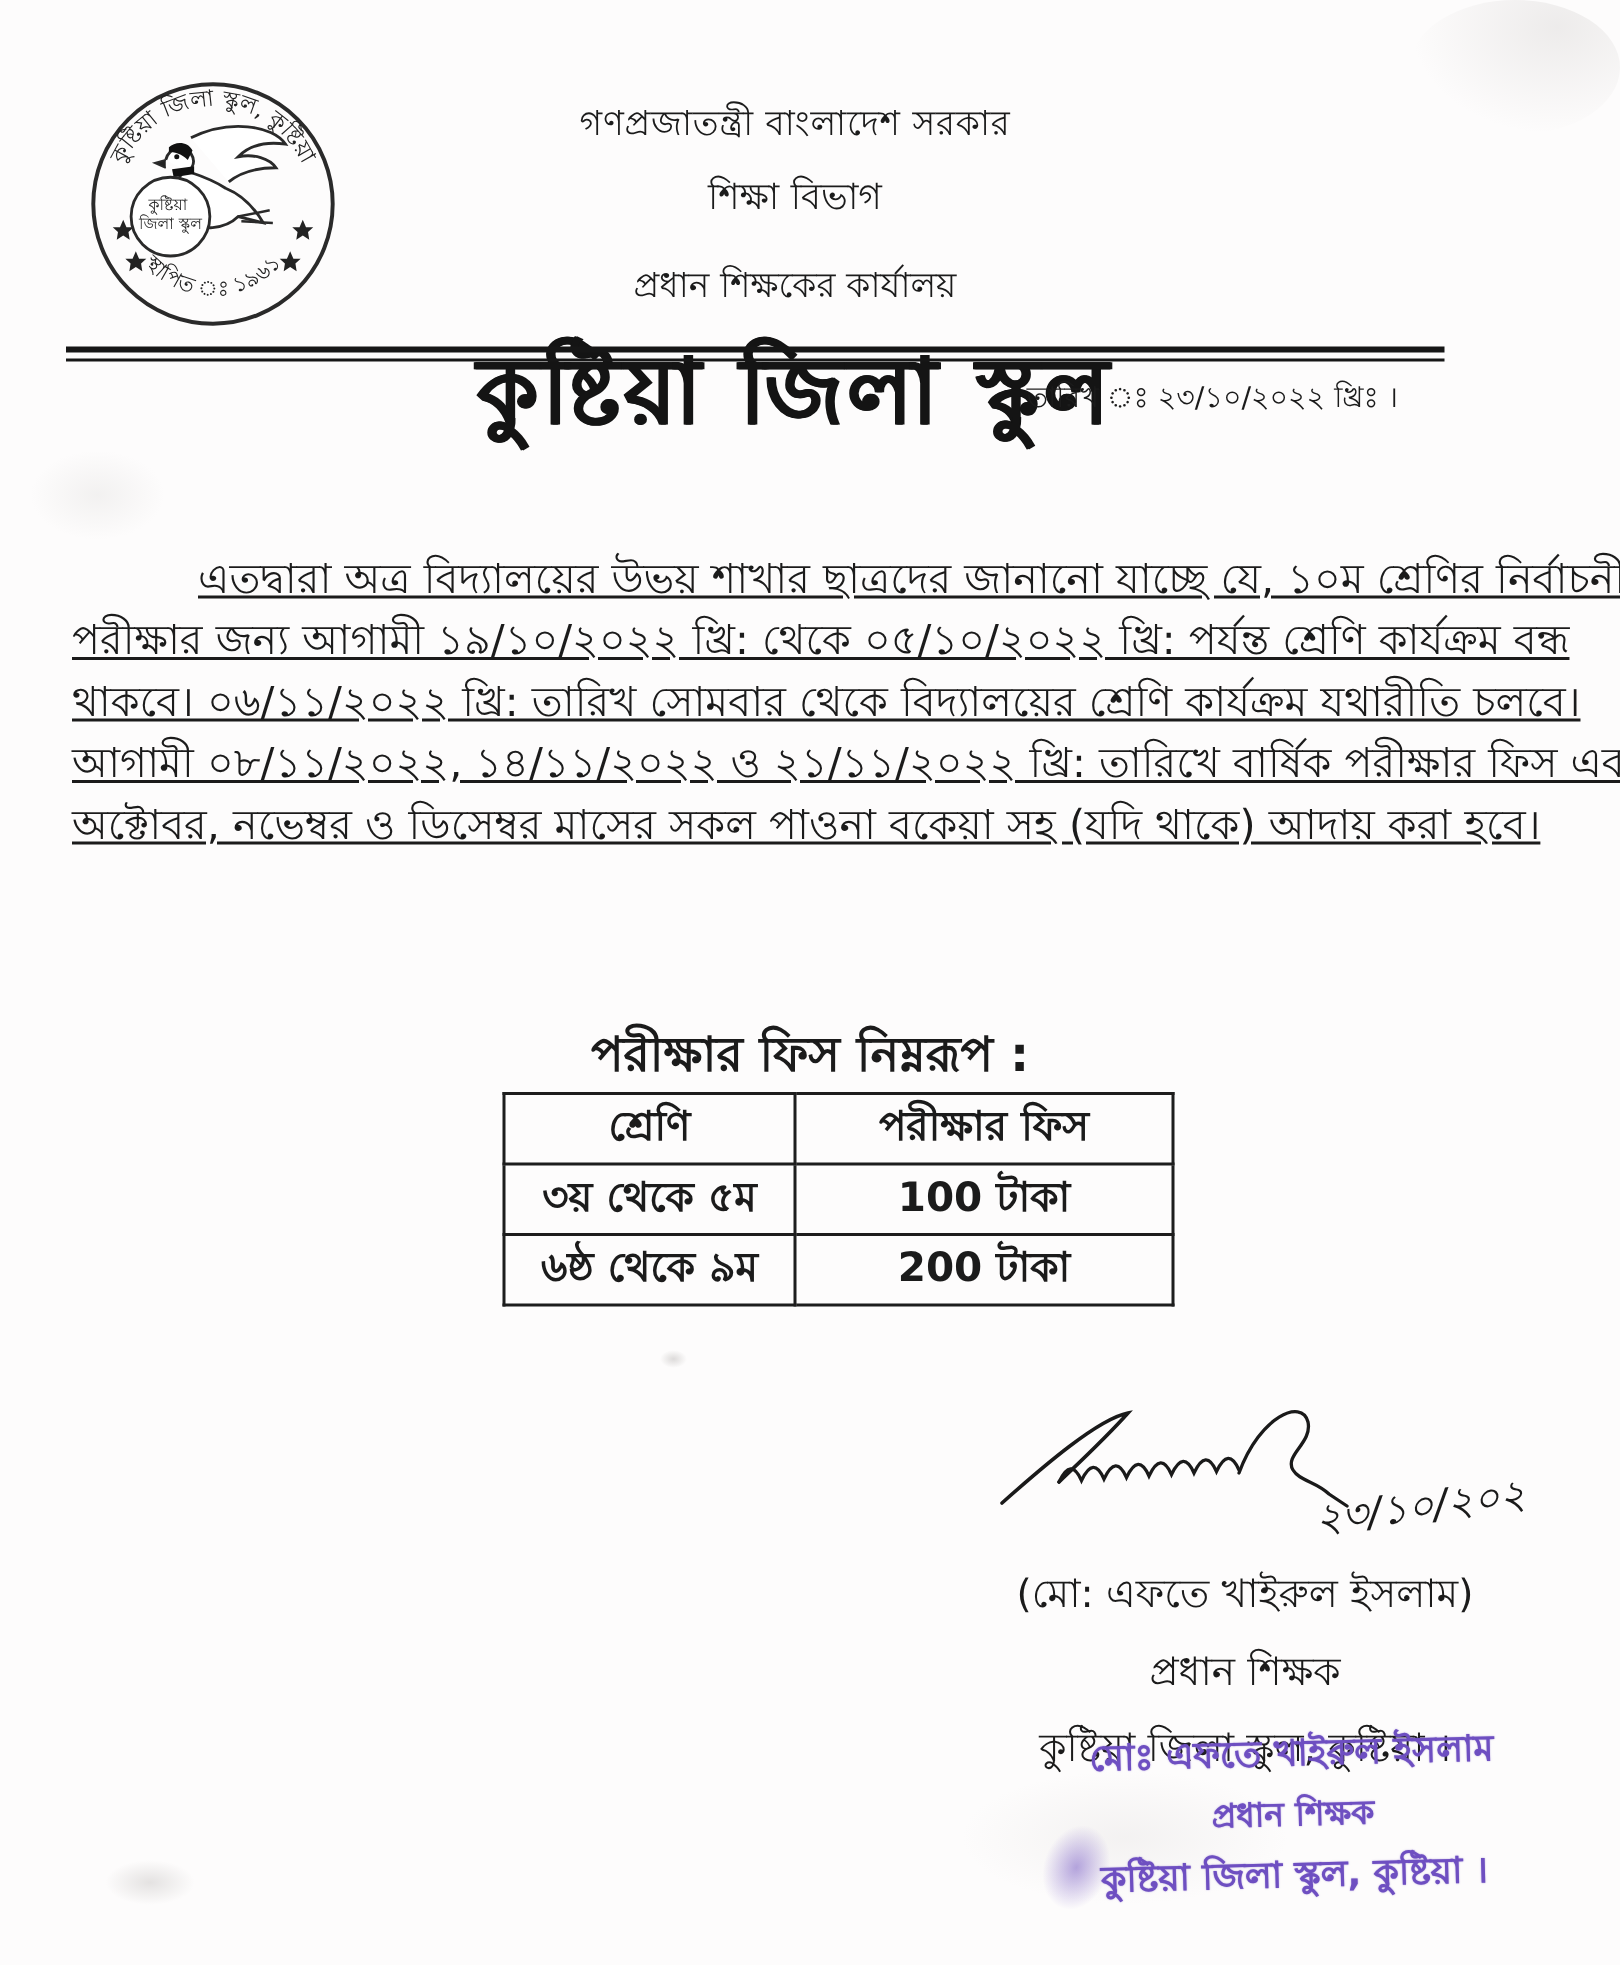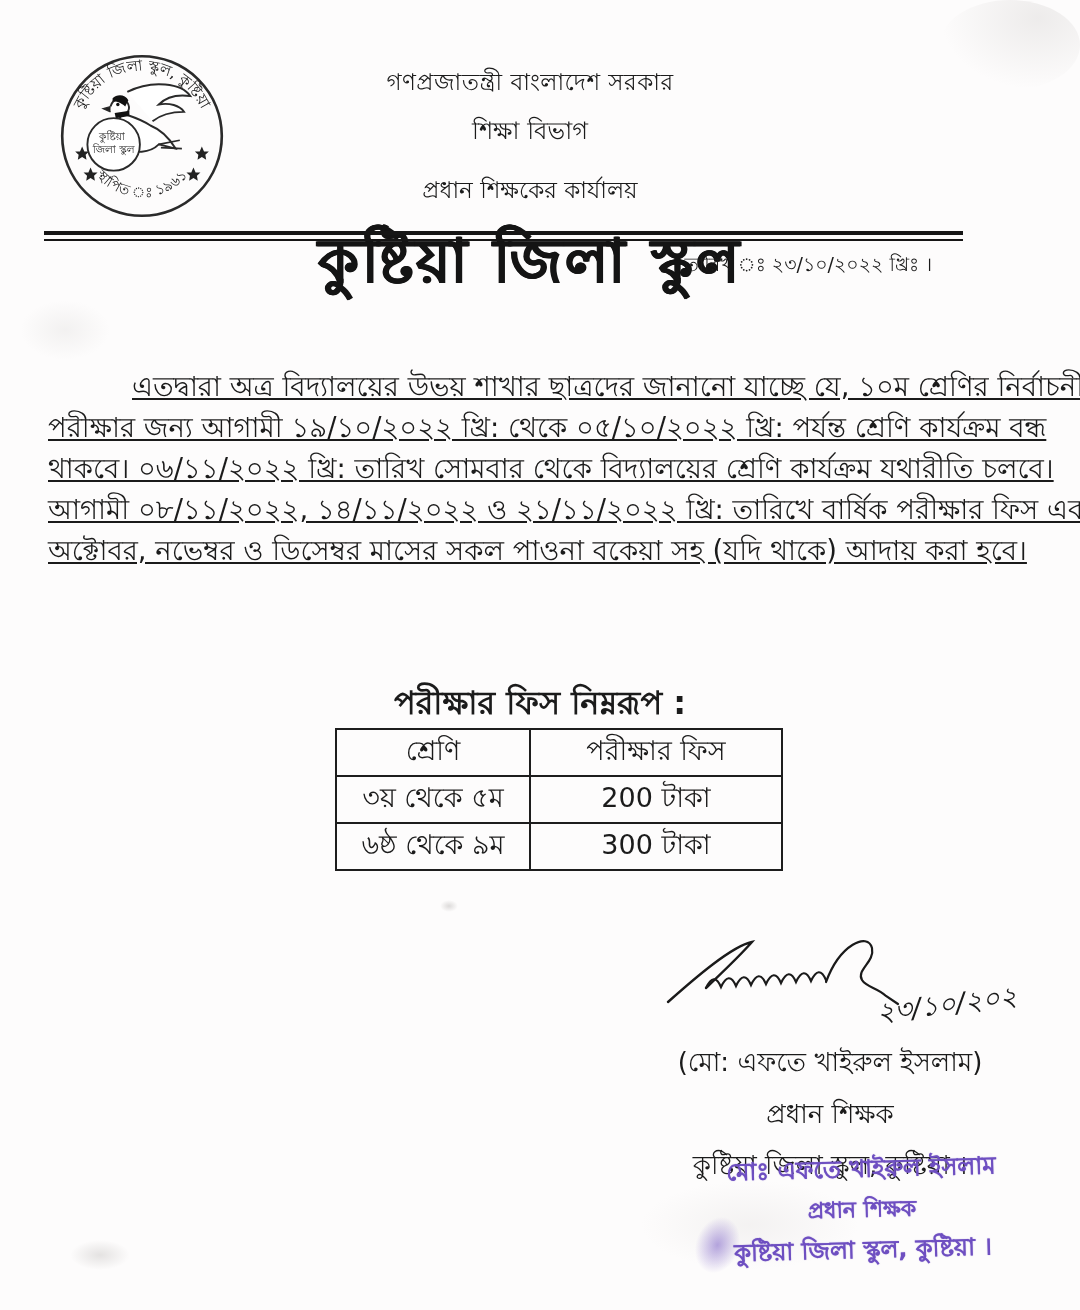--- a/index.html
+++ b/index.html
@@ -40,21 +40,21 @@
   .jline{text-align:justify;text-align-last:justify;height:41px;white-space:nowrap;text-decoration:underline;}
   .jline.indent{padding-left:84px;}
   .jline.last{text-align-last:left;}
 
   
   .fees-heading{position:absolute;left:0;top:663px;width:1080px;text-align:center;
     font-size:32px;font-weight:600;margin-top:15px;}
   table.fees{position:absolute;left:335px;top:728px;border-collapse:collapse;
     font-size:27px;}
   table.fees td,table.fees th{border:2.5px solid #1d1d1d;text-align:center;
-    font-weight:normal;padding:0 10px;height:38px;}
+    font-weight:bold;padding:0 10px;height:38px;}
   table.fees .c1{width:172px;}
   table.fees .c2{width:230px;}
 
   
   .sig-block{position:absolute;left:630px;top:930px;width:400px;text-align:center;}
   .sig-scribble{display:block;margin:0 auto -8px auto;}
   .sig-name{font-size:26px;margin-top:15px;}
   .sig-title{font-size:26px;margin-top:8px;}
   .sig-school{font-size:26px;margin-top:7px;}
 
@@ -138,25 +138,25 @@
   <div class="fees-heading">পরীক্ষার ফিস নিম্নরূপ :</div>
 
   <table class="fees">
     <tbody>
         <tr>
       <th class="c1">শ্রেণি</th>
       <th class="c2">পরীক্ষার ফিস</th>
     </tr>
     <tr>
       <td>৩য় থেকে ৫ম</td>
-      <td>200 টাকা</td>
+      <td>100 টাকা</td>
     </tr>
     <tr>
       <td>৬ষ্ঠ থেকে ৯ম</td>
-      <td>300 টাকা</td>
+      <td>200 টাকা</td>
     </tr>
   </tbody>
     </table>
 
   <div class="sig-block">
     <svg class="sig-scribble" width="380" height="105" viewBox="0 0 380 105" fill="none" stroke="#1a1a1a">
       <path d="M 28 72 C 55 48 92 16 112 12 C 96 30 72 52 66 58" stroke-width="2.4" stroke-linecap="round"></path>
       <path d="M 66 58 q 8 -17 15 -1 q 8 -17 15 -1 q 8 -17 15 -1 q 8 -17 15 -1 q 8 -17 15 -1 q 8 -17 15 -1 q 8 -17 15 -1 q 8 -17 15 -1" stroke-width="2.2" stroke-linecap="round"></path>
       <path d="M 186 52 C 200 14 228 2 232 18 C 235 32 216 40 222 50 C 226 57 238 58 246 66 L 258 74" stroke-width="2.2" stroke-linecap="round"></path>
       <text x="238" y="92" font-size="27" fill="#1a1a1a" stroke="none" transform="rotate(-7 238 92)" font-style="italic">২৩/১০/২০২২</text>

